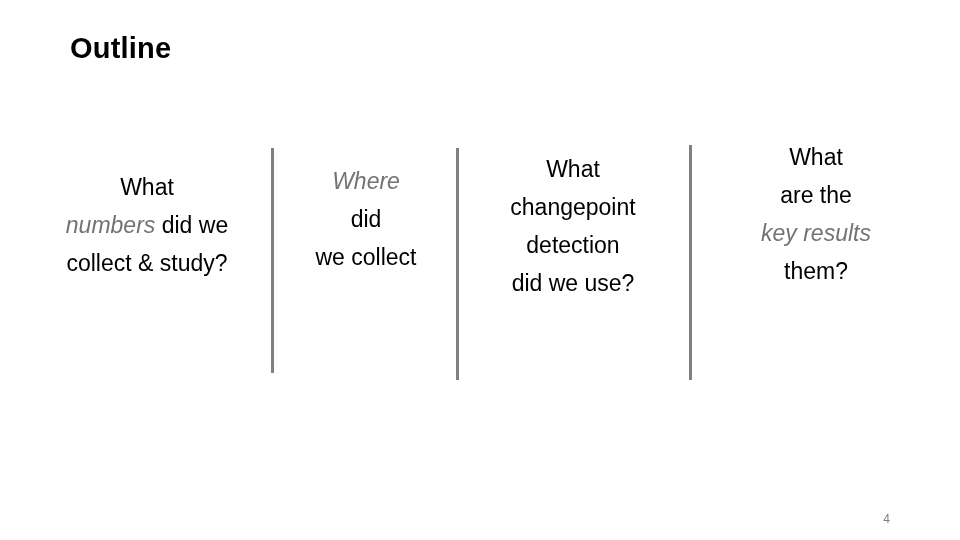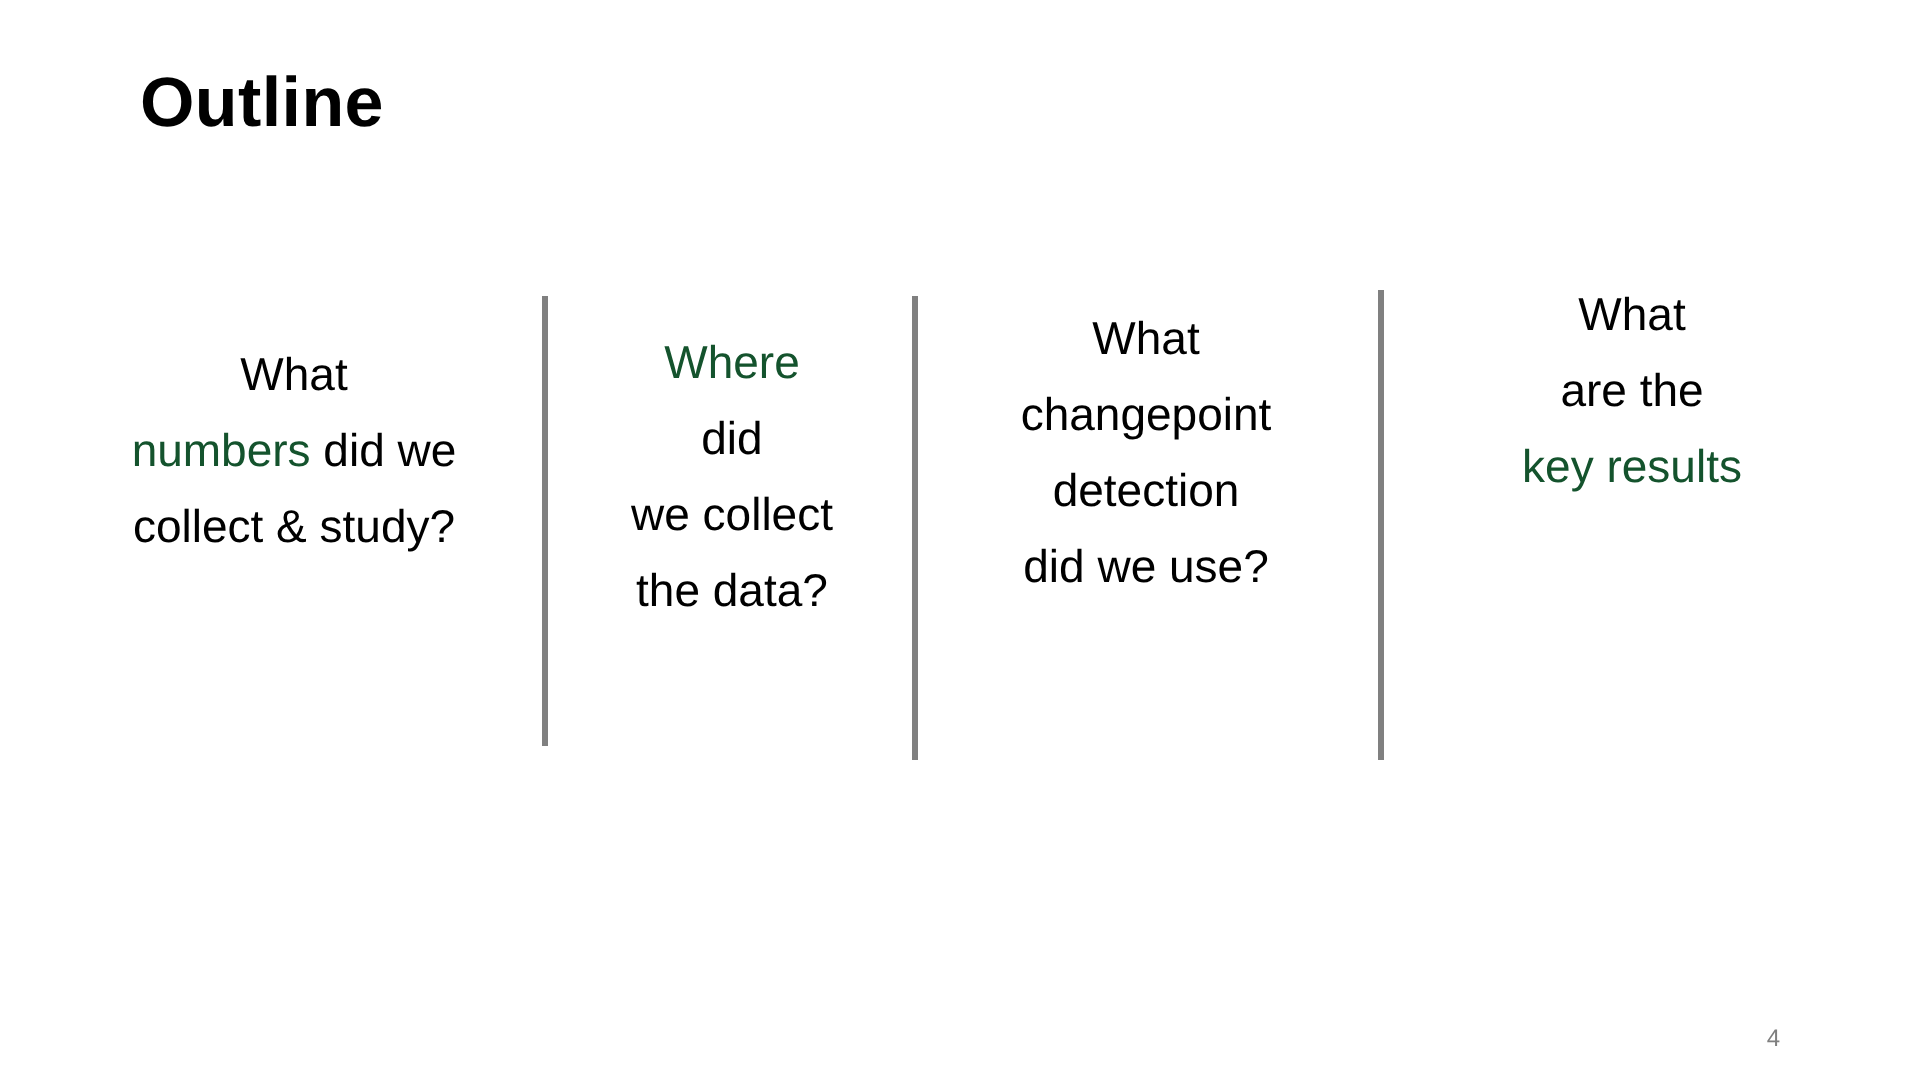--- a/index.html
+++ b/index.html
@@ -18,21 +18,21 @@
   #slide {
     position: absolute;
     inset: 0;
     background: #ffffff;
   }
 
   #slide-title {
     position: absolute;
     left: 70px;
     top: 32px;
-    font-size: 35px;
+    font-size: 29px;
     font-weight: bold;
     color: #000000;
     letter-spacing: 0.2px;
     line-height: 1.15;
     white-space: nowrap;
   }
 
   #outline-columns {
     position: absolute;
     left: 0;
@@ -85,21 +85,22 @@
   .col-3 .line, .col-4 .line {
     font-size: 23px;
   }
 
   .line {
     display: block;
     white-space: nowrap;
   }
 
   .hl {
-    color: #14532d;
+    color: #737373;
+    font-style: italic;
   }
 
   #page-number {
     position: absolute;
     right: 70px;
     bottom: 14px;
     font-size: 12px;
     color: #7f7f7f;
     text-align: right;
   }
@@ -120,33 +121,33 @@
     <div class="column col-1">
         <span class="line"><span>What</span></span>
         <span class="line"><span class="hl">numbers</span><span> did we</span></span>
         <span class="line"><span>collect &amp;  study?</span></span>
       </div>
 
     <div class="column col-2">
         <span class="line"><span class="hl">Where</span></span>
         <span class="line"><span>did</span></span>
         <span class="line"><span>we collect</span></span>
-        <span class="line"><span>the data?</span></span>
       </div>
 
     <div class="column col-3">
         <span class="line"><span>What</span></span>
         <span class="line"><span>changepoint</span></span>
         <span class="line"><span>detection</span></span>
         <span class="line"><span>did we use?</span></span>
       </div>
 
     <div class="column col-4">
         <span class="line"><span>What</span></span>
         <span class="line"><span>are the</span></span>
         <span class="line"><span class="hl">key results</span></span>
+        <span class="line"><span>them?</span></span>
       </div>
 
   </div>
 
   <div id="page-number">4</div>
 
 </div>
 
 </body></html>

